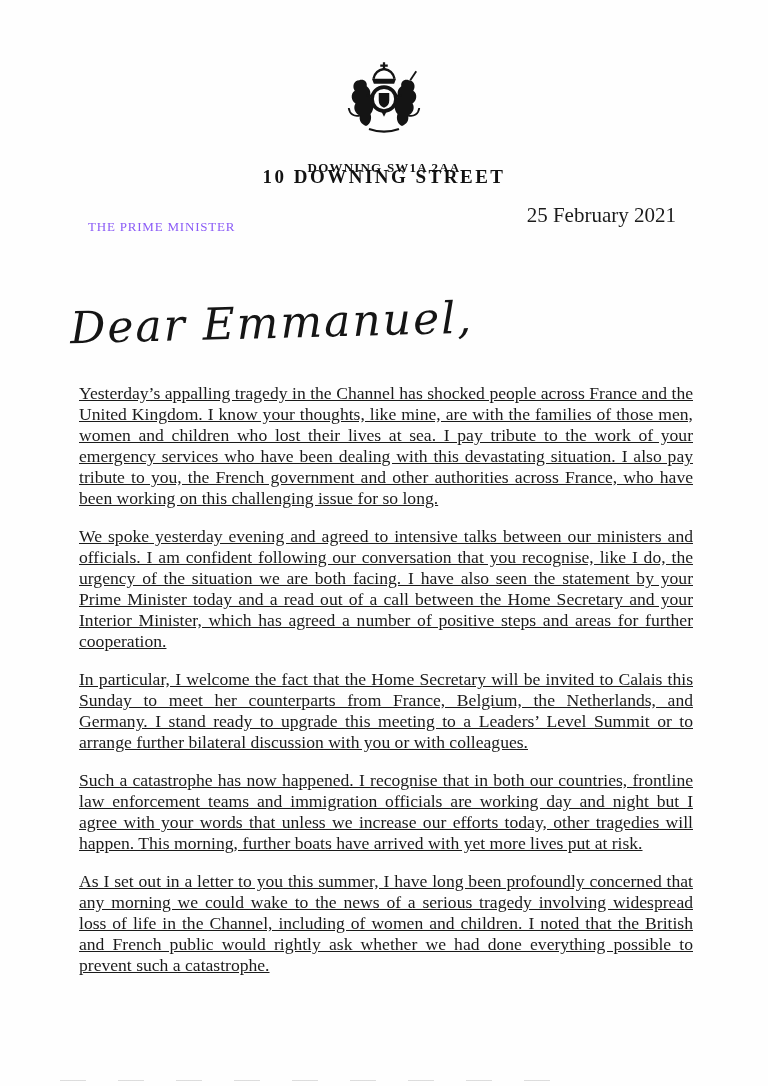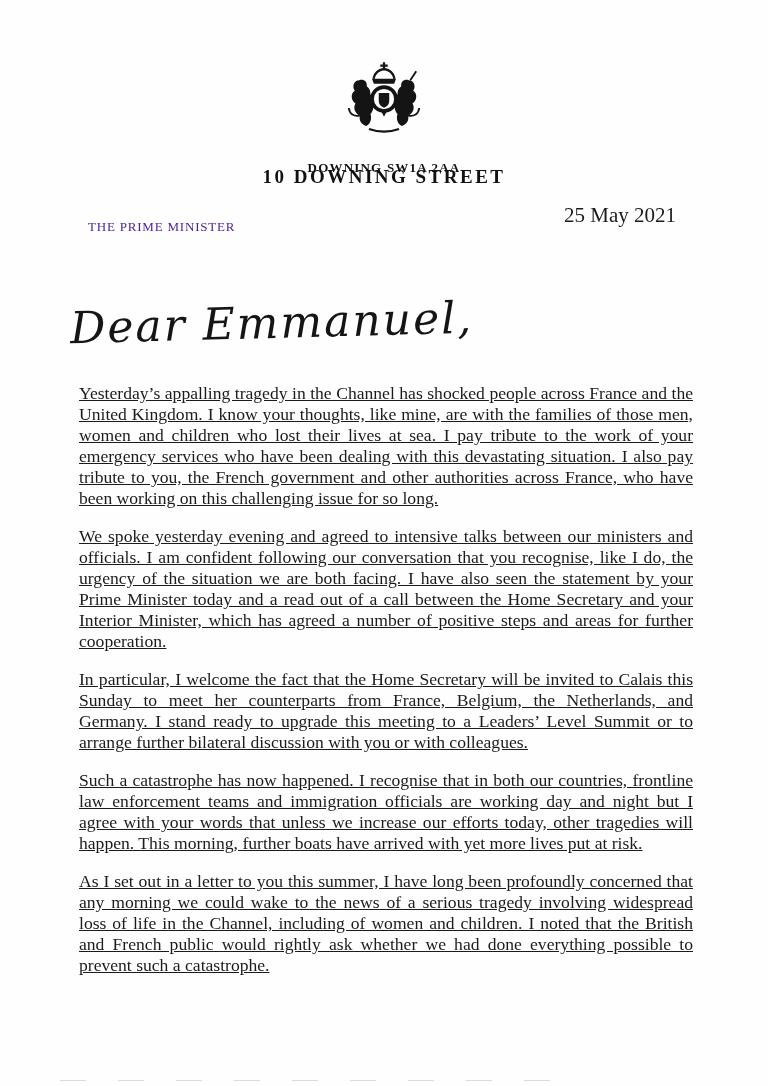--- a/index.html
+++ b/index.html
@@ -46,21 +46,21 @@
     font-weight: 700;
     letter-spacing: 1.2px;
     color: #121212;
   }
   .sender-title {
     position: absolute;
     top: 219px;
     left: 88px;
     font-size: 13px;
     letter-spacing: 0.8px;
-    color: #4c1d95;
+    color: #8b5cf6;
   }
   .letter-date {
     position: absolute;
     top: 203px;
     right: 92px;
     font-size: 21px;
     color: #1b1b1b;
   }
   .salutation {
     position: absolute;
@@ -133,21 +133,21 @@
       <path d="M40,90 Q60,97 80,90" fill="none" stroke="#141414" stroke-width="3"></path>
     </g>
   </svg>
 
   <div class="address-line1">10 DOWNING STREET</div>
 
   <div class="address-line2">DOWNING SW1A 2AA</div>
 
   <div class="sender-title">THE PRIME MINISTER</div>
 
-  <div class="letter-date">25 May 2021</div>
+  <div class="letter-date">25 February 2021</div>
 
   <div class="salutation">Dear Emmanuel,</div>
 
   <div class="letter-body">
     <p>Yesterday’s appalling tragedy in the Channel has shocked people across France and the United Kingdom. I know your thoughts, like mine, are with the families of those men, women and children who lost their lives at sea. I pay tribute to the work of your emergency services who have been dealing with this devastating situation. I also pay tribute to you, the French government and other authorities across France, who have been working on this challenging issue for so long.</p>
     <p>We spoke yesterday evening and agreed to intensive talks between our ministers and officials. I am confident following our conversation that you recognise, like I do, the urgency of the situation we are both facing. I have also seen the statement by your Prime Minister today and a read out of a call between the Home Secretary and your Interior Minister, which has agreed a number of positive steps and areas for further cooperation.</p>
     <p>In particular, I welcome the fact that the Home Secretary will be invited to Calais this Sunday to meet her counterparts from France, Belgium, the Netherlands, and Germany. I stand ready to upgrade this meeting to a Leaders’ Level Summit or to arrange further bilateral discussion with you or with colleagues.</p>
     <p>Such a catastrophe has now happened. I recognise that in both our countries, frontline law enforcement teams and immigration officials are working day and night but I agree with your words that unless we increase our efforts today, other tragedies will happen. This morning, further boats have arrived with yet more lives put at risk.</p>
     <p>As I set out in a letter to you this summer, I have long been profoundly concerned that any morning we could wake to the news of a serious tragedy involving widespread loss of life in the Channel, including of women and children. I noted that the British and French public would rightly ask whether we had done everything possible to prevent such a catastrophe.</p>
   </div>

